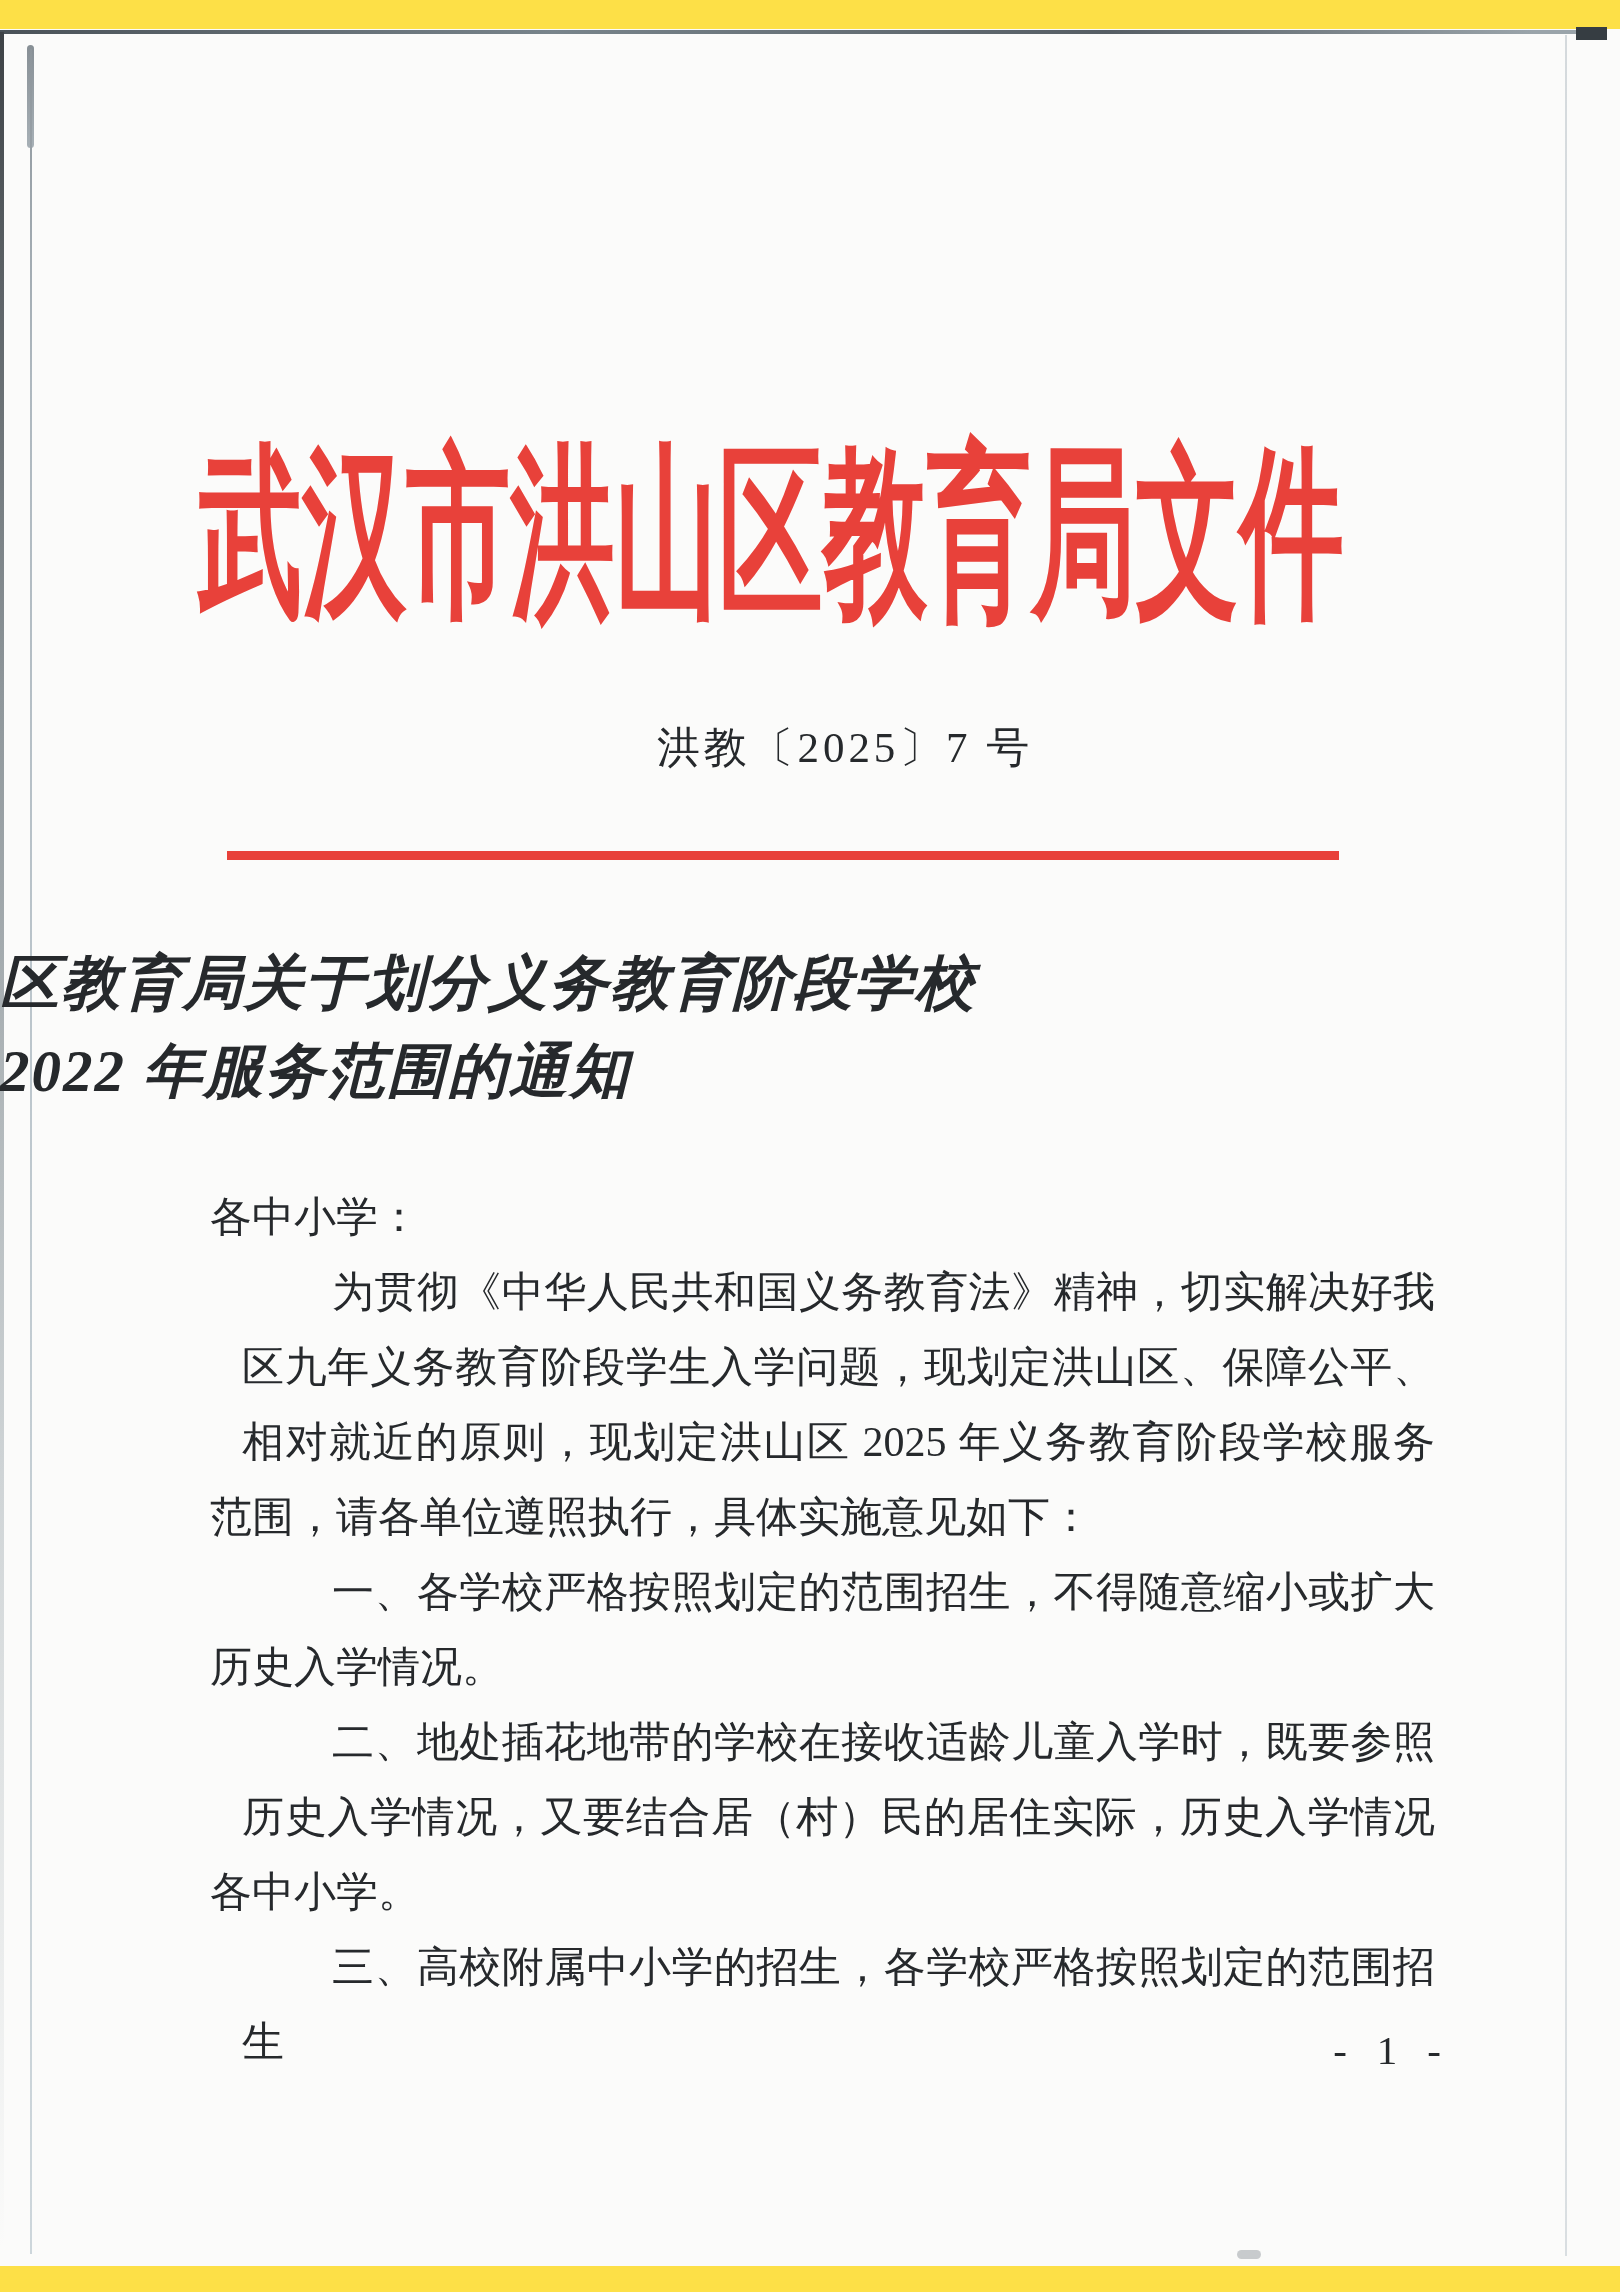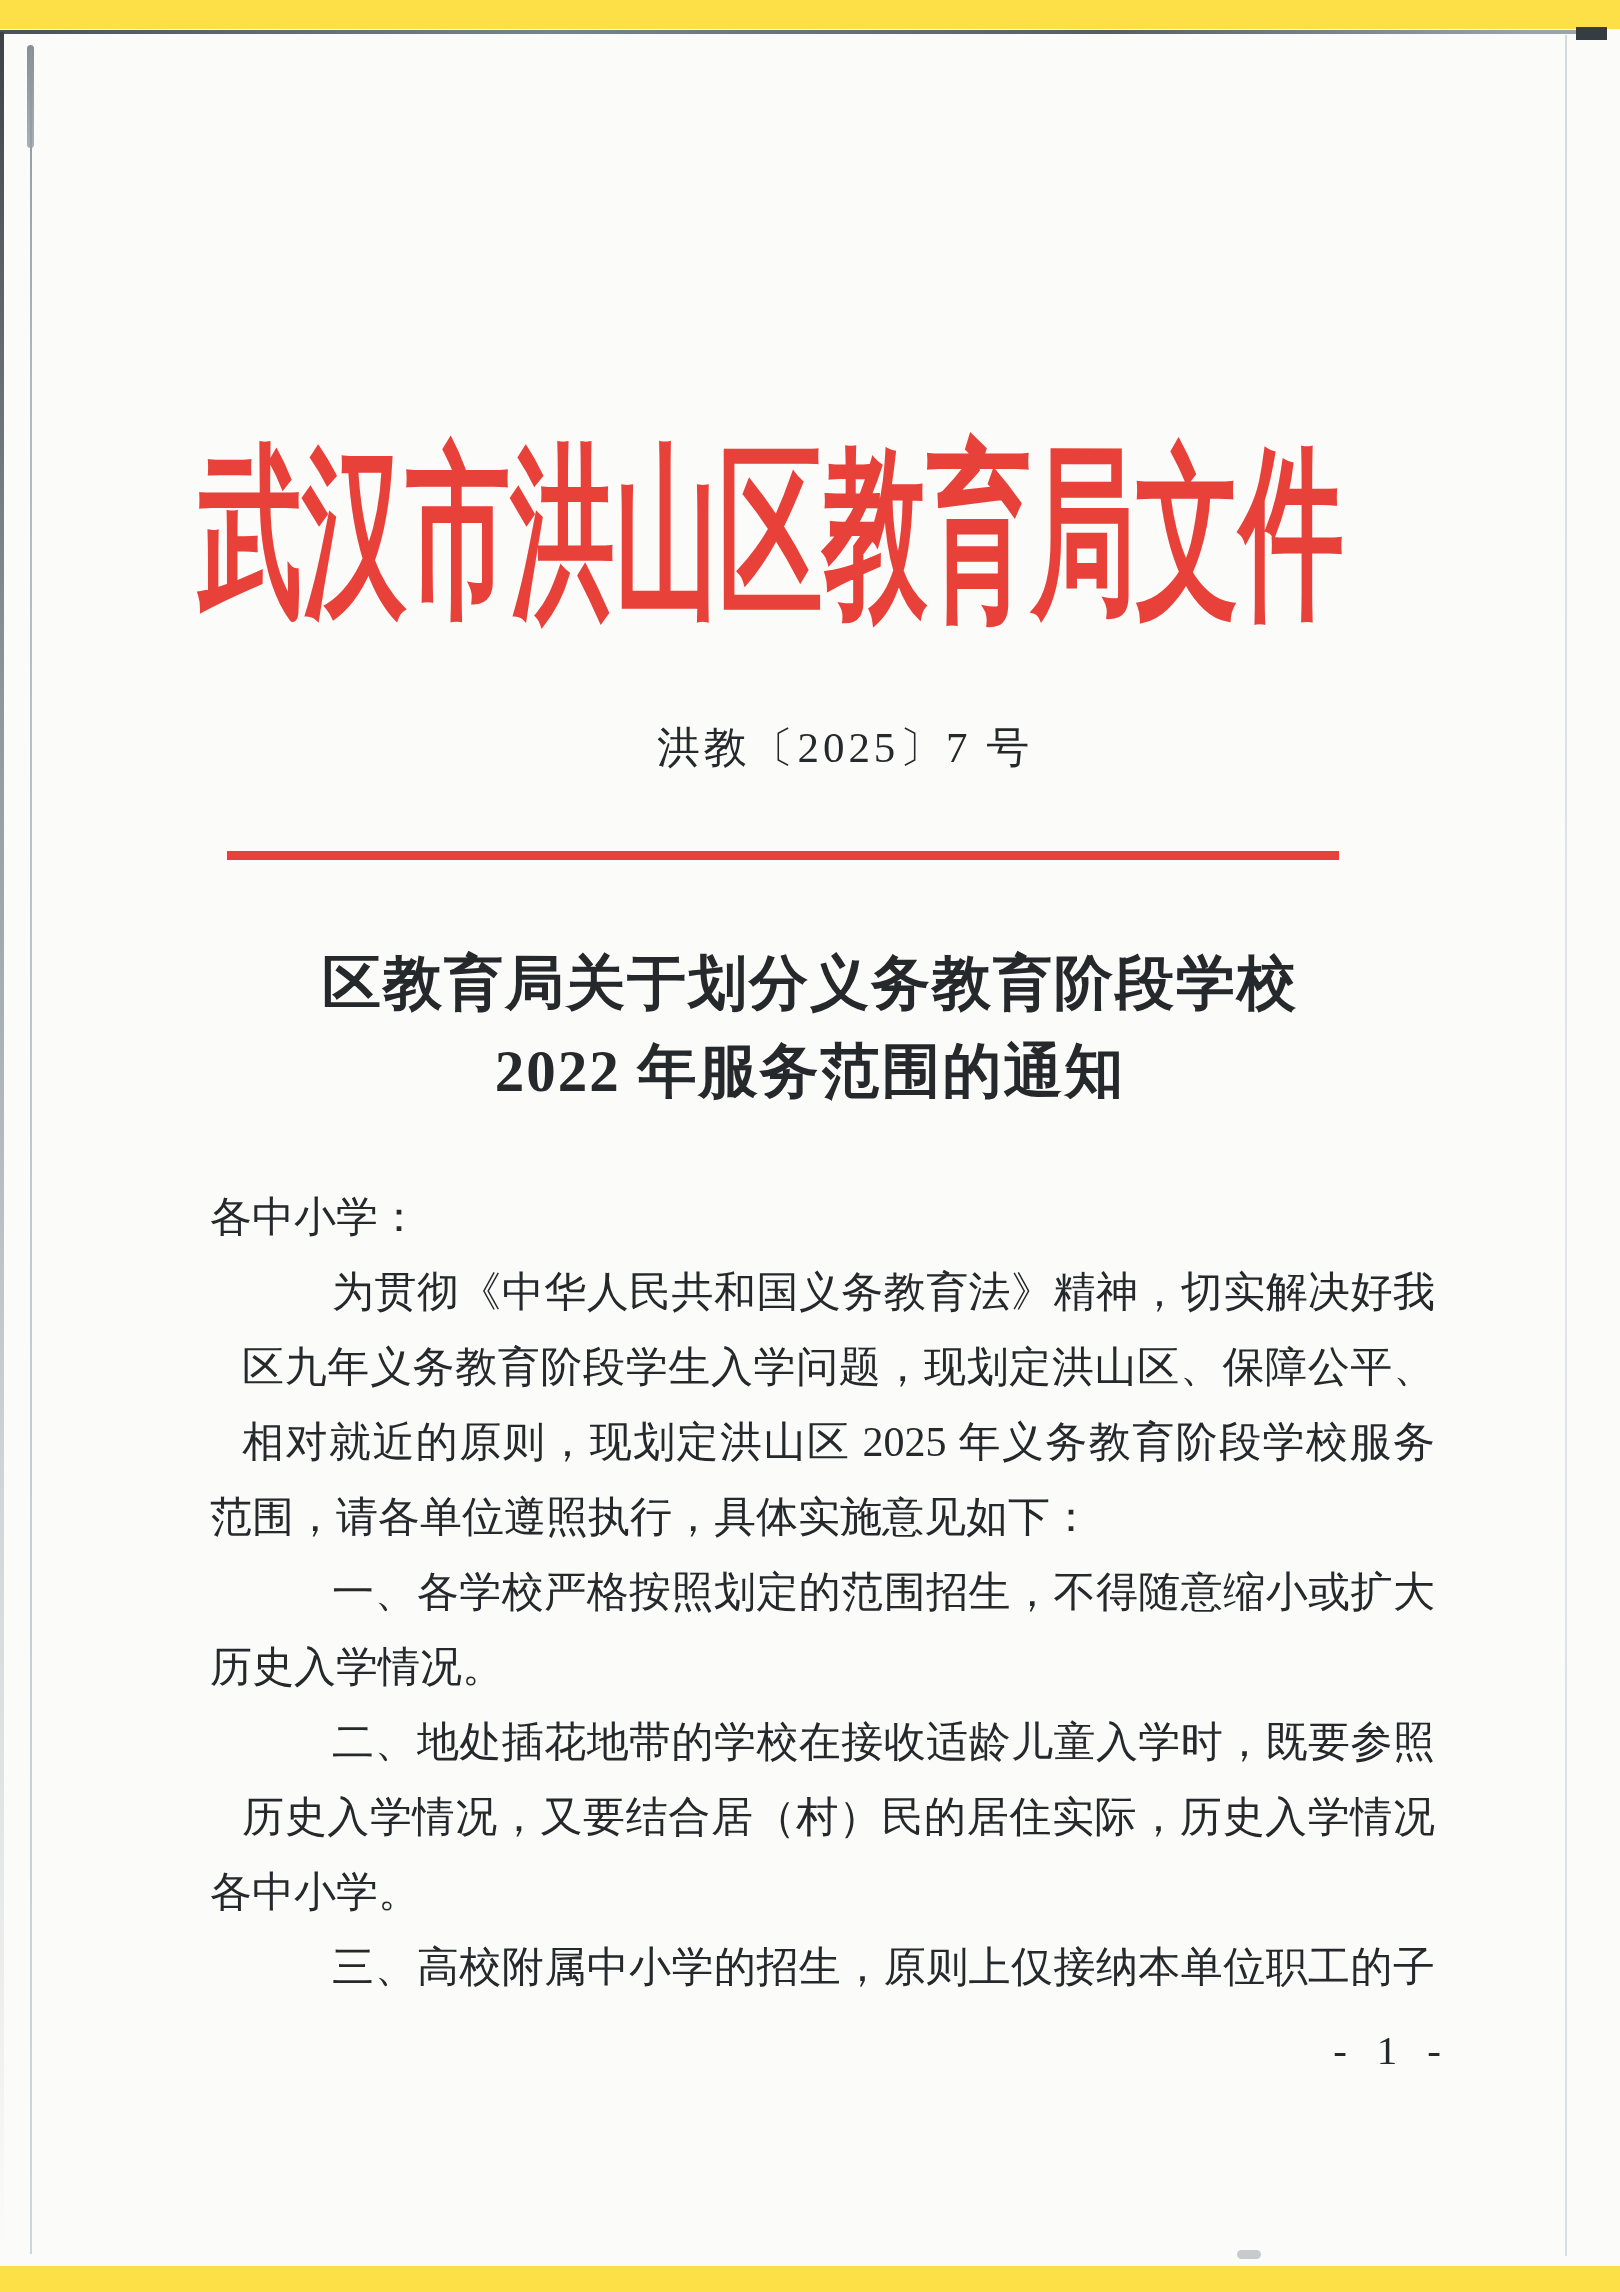--- a/index.html
+++ b/index.html
@@ -95,25 +95,25 @@
   .red-rule {
     position: absolute;
     left: 227px; top: 851px;
     width: 1112px; height: 8.8px;
   }
   
   .doc-title {
     position: absolute;
     left: 0; top: 939px;
     width: 1620px;
-    text-align: center;
     font-weight: bold;
     font-size: 59px;
     line-height: 88px;
     letter-spacing: 2px;
+    font-style: italic;
   }
   
   .doc-body {
     position: absolute;
     left: 210px; top: 1180px;
     width: 1225px;
     font-size: 42px;
   }
   .body-line {
     height: 75px;
@@ -171,19 +171,19 @@
       <div class="body-line">各中小学：</div>
       <div class="body-line indent justify">为贯彻《中华人民共和国义务教育法》精神，切实解决好我</div>
       <div class="body-line justify">区九年义务教育阶段学生入学问题，现划定洪山区、保障公平、</div>
       <div class="body-line justify">相对就近的原则，现划定洪山区 2025 年义务教育阶段学校服务</div>
       <div class="body-line">范围，请各单位遵照执行，具体实施意见如下：</div>
       <div class="body-line indent justify">一、各学校严格按照划定的范围招生，不得随意缩小或扩大</div>
       <div class="body-line">历史入学情况。</div>
       <div class="body-line indent justify">二、地处插花地带的学校在接收适龄儿童入学时，既要参照</div>
       <div class="body-line justify">历史入学情况，又要结合居（村）民的居住实际，历史入学情况</div>
       <div class="body-line">各中小学。</div>
-      <div class="body-line indent justify">三、高校附属中小学的招生，原则上仅接纳本单位职工的子</div>
+      <div class="body-line indent justify">三、高校附属中小学的招生，各学校严格按照划定的范围招生</div>
     </div>
 
   <div class="page-number" style="color: rgb(38, 41, 44);">- 1 -</div>
 
 </div>
 
 
 </body></html>

